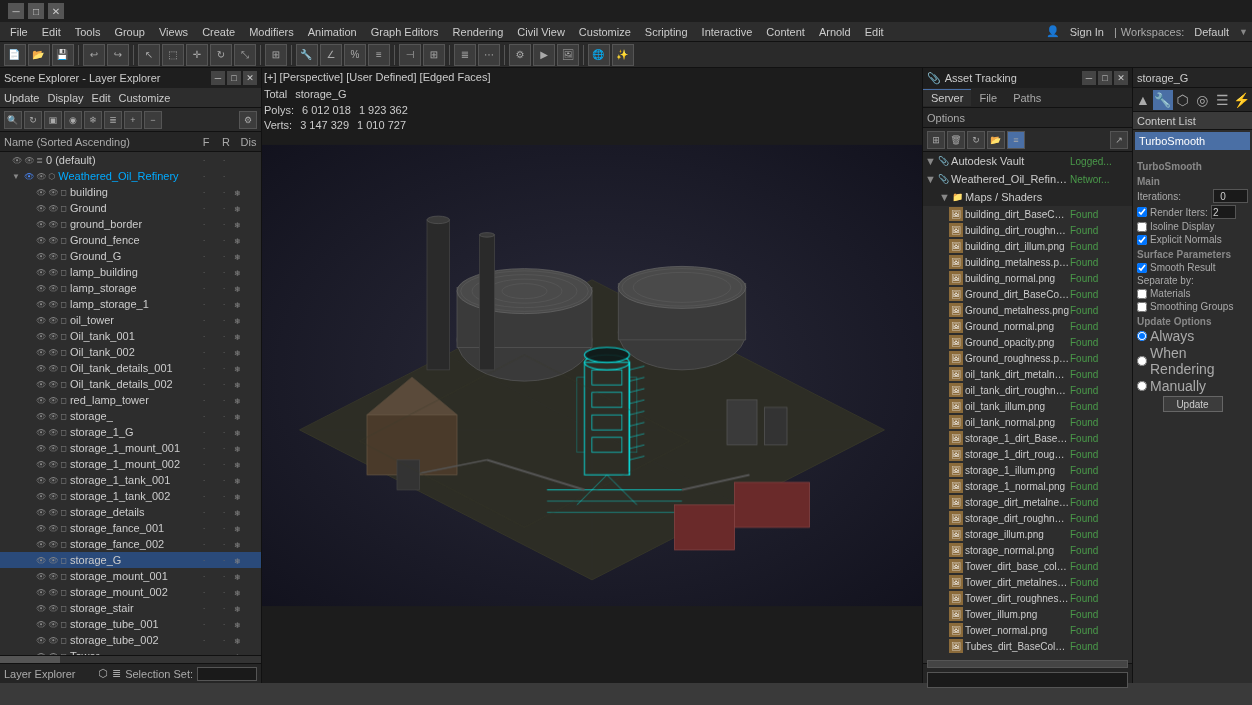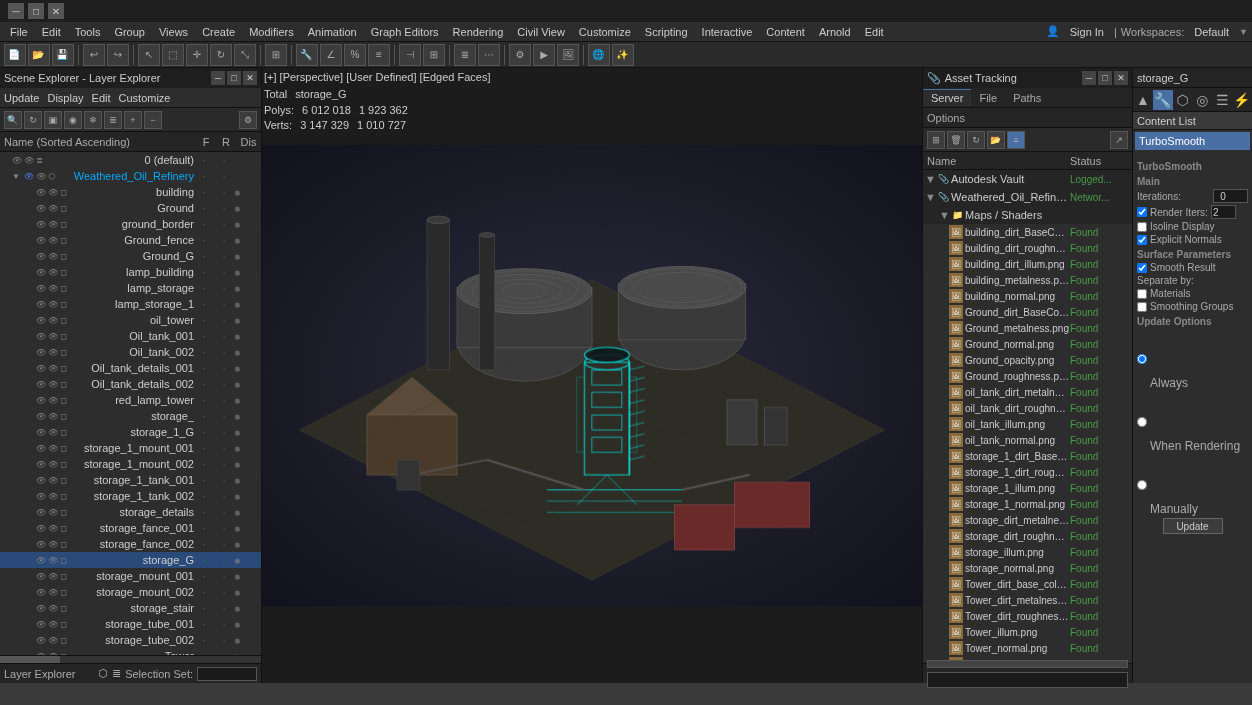--- a/index.html
+++ b/index.html
@@ -132,21 +132,21 @@
       height: 16px;
       display: flex;
       align-items: center;
       font-size: 11px;
       color: #ccc;
       cursor: pointer;
       padding-right: 2px;
     }
     .se-item.selected { background: #2a4a7a; }
     .se-item.highlighted { color: #00aaff; }
-    .se-item-name { flex: 1; overflow: hidden; white-space: nowrap; text-overflow: ellipsis; font-size: 11px; text-align: right; }
+    .se-item-name { flex: 1; overflow: hidden; white-space: nowrap; text-overflow: ellipsis; font-size: 11px; }
 
     #se-footer {
       height: 20px;
       background: #252525;
       display: flex;
       align-items: center;
       padding: 0 4px;
       border-top: 1px solid #111;
       gap: 4px;
       font-size: 11px;
@@ -366,21 +366,21 @@
       display: flex;
       align-items: center;
       gap: 3px;
       margin-top: 2px;
     }
     .mp-checkbox input { width: 10px; height: 10px; }
     .mp-checkbox label { font-size: 10px; color: #aaa; }
     .mp-section-title { font-size: 10px; color: #888; font-weight: bold; margin-top: 4px; }
     .mp-radio-row { display: flex; align-items: center; gap: 3px; margin-top: 1px; }
     .mp-radio-row input { width: 10px; height: 10px; }
-    .mp-radio-row label { font-size: 12px; color: #aaa; margin-top: 48px; }
+    .mp-radio-row label { font-size: 14px; color: #aaa; }
     #mp-update-btn {
       width: 60px;
       height: 16px;
       background: #3c3c3c;
       border: 1px solid #666;
       color: #ccc;
       font-size: 10px;
       cursor: pointer;
       margin: 2px auto;
       display: flex;
@@ -1082,24 +1082,20 @@
     </div>
     <div id="at-toolbar">
       <div class="at-btn">⊞</div>
       <div class="at-btn">🗑</div>
       <div class="at-btn">↻</div>
       <div class="at-btn">📂</div>
       <div class="at-btn active">≡</div>
       <div style="flex:1"></div>
       <div class="at-btn">↗</div>
     </div>
-    <div id="at-headers">
-      <div class="at-col-name">Name</div>
-      <div class="at-col-status">Status</div>
-    </div>
     <div id="at-list">
 
     <div class="at-group">
     <span class="arrow">▼</span>
     <span style="font-size:9px;color:#8a6a3a;margin-right:2px;">📎</span>
     <span class="at-item-name">Autodesk Vault</span>
     <span class="at-item-status">Logged...</span>
   </div>
         <div class="at-group">
     <span class="arrow">▼</span>

